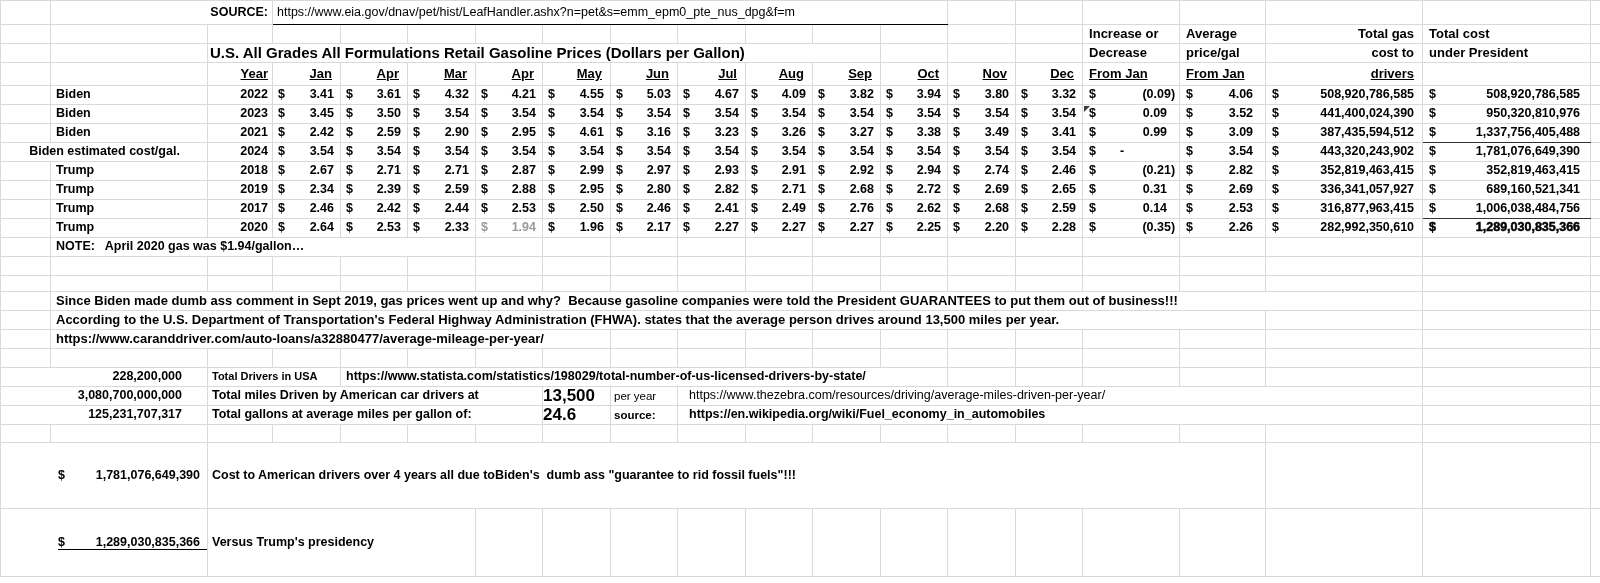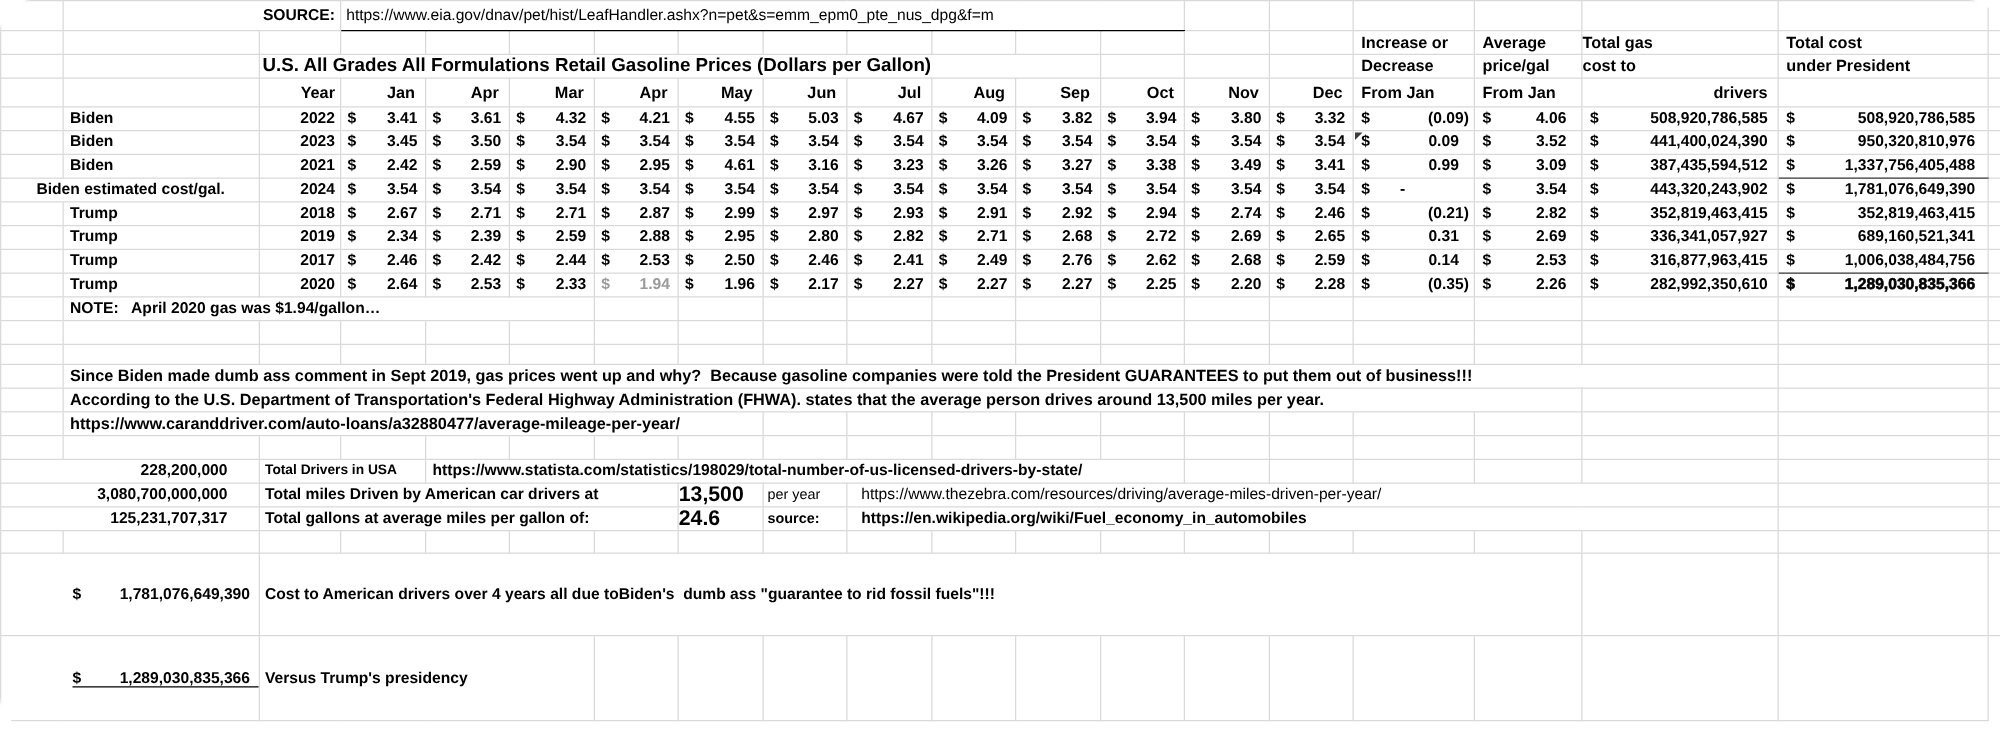--- a/index.html
+++ b/index.html
@@ -1,33 +1,33 @@
 <!DOCTYPE html>
 <html><head>
 <meta charset="utf-8">
 <style>
   html,body{margin:0;padding:0;background:#fff}
   .sheet{width:1600px;height:583px;overflow:hidden;background:#fff;color:#000;
-         font-family:"Liberation Sans",sans-serif;border-radius:26px;}
+         font-family:"Liberation Sans",sans-serif;}
   table{border-collapse:collapse;table-layout:fixed;width:1600px}
   td,th{border:1px solid #d9d9d9;padding:0;margin:0;vertical-align:middle;
         white-space:pre;overflow:visible;font-weight:bold;font-size:12.5px;
         text-align:left;line-height:1.05;font-family:inherit}
   tr.h24{height:24px}tr.h23{height:23px}tr.h19{height:19px}tr.h18{height:18px}
   tr.h16{height:16px}
   .c{}
   .reg{font-weight:normal}
   .src-label{text-align:right;padding-right:4px}
   .src-url{font-weight:normal;padding-left:4px;border-bottom:1.6px solid #000}
   .title-cell{font-size:15px;padding-left:2px}
   .rh{font-size:13px}
   .lft{padding-left:6px}
-  .rgt{padding-right:8px}
+  .rgt{text-align:right;padding-right:8px}
   .clip{overflow:hidden}
-  .colh{font-size:13px;text-align:right;padding-right:8px}
+  .colh{font-size:13px;text-decoration:underline;text-align:right;padding-right:8px}
   .yearh{padding-right:4px}
   .president{padding-left:5px}
   .president.right{text-align:center;padding-right:4px}
   .year{text-align:right;padding-right:4px}
   .money .acc{display:flex;justify-content:space-between;align-items:center}
   .m .acc{padding:0 6px 0 5px}
   .pos .acc{padding:0 12px 0 6px}
   .neg .acc{padding:0 4px 0 6px}
   .dash .acc{padding:0 55px 0 6px}
   .avgc .acc{padding:0 12px 0 6px}

